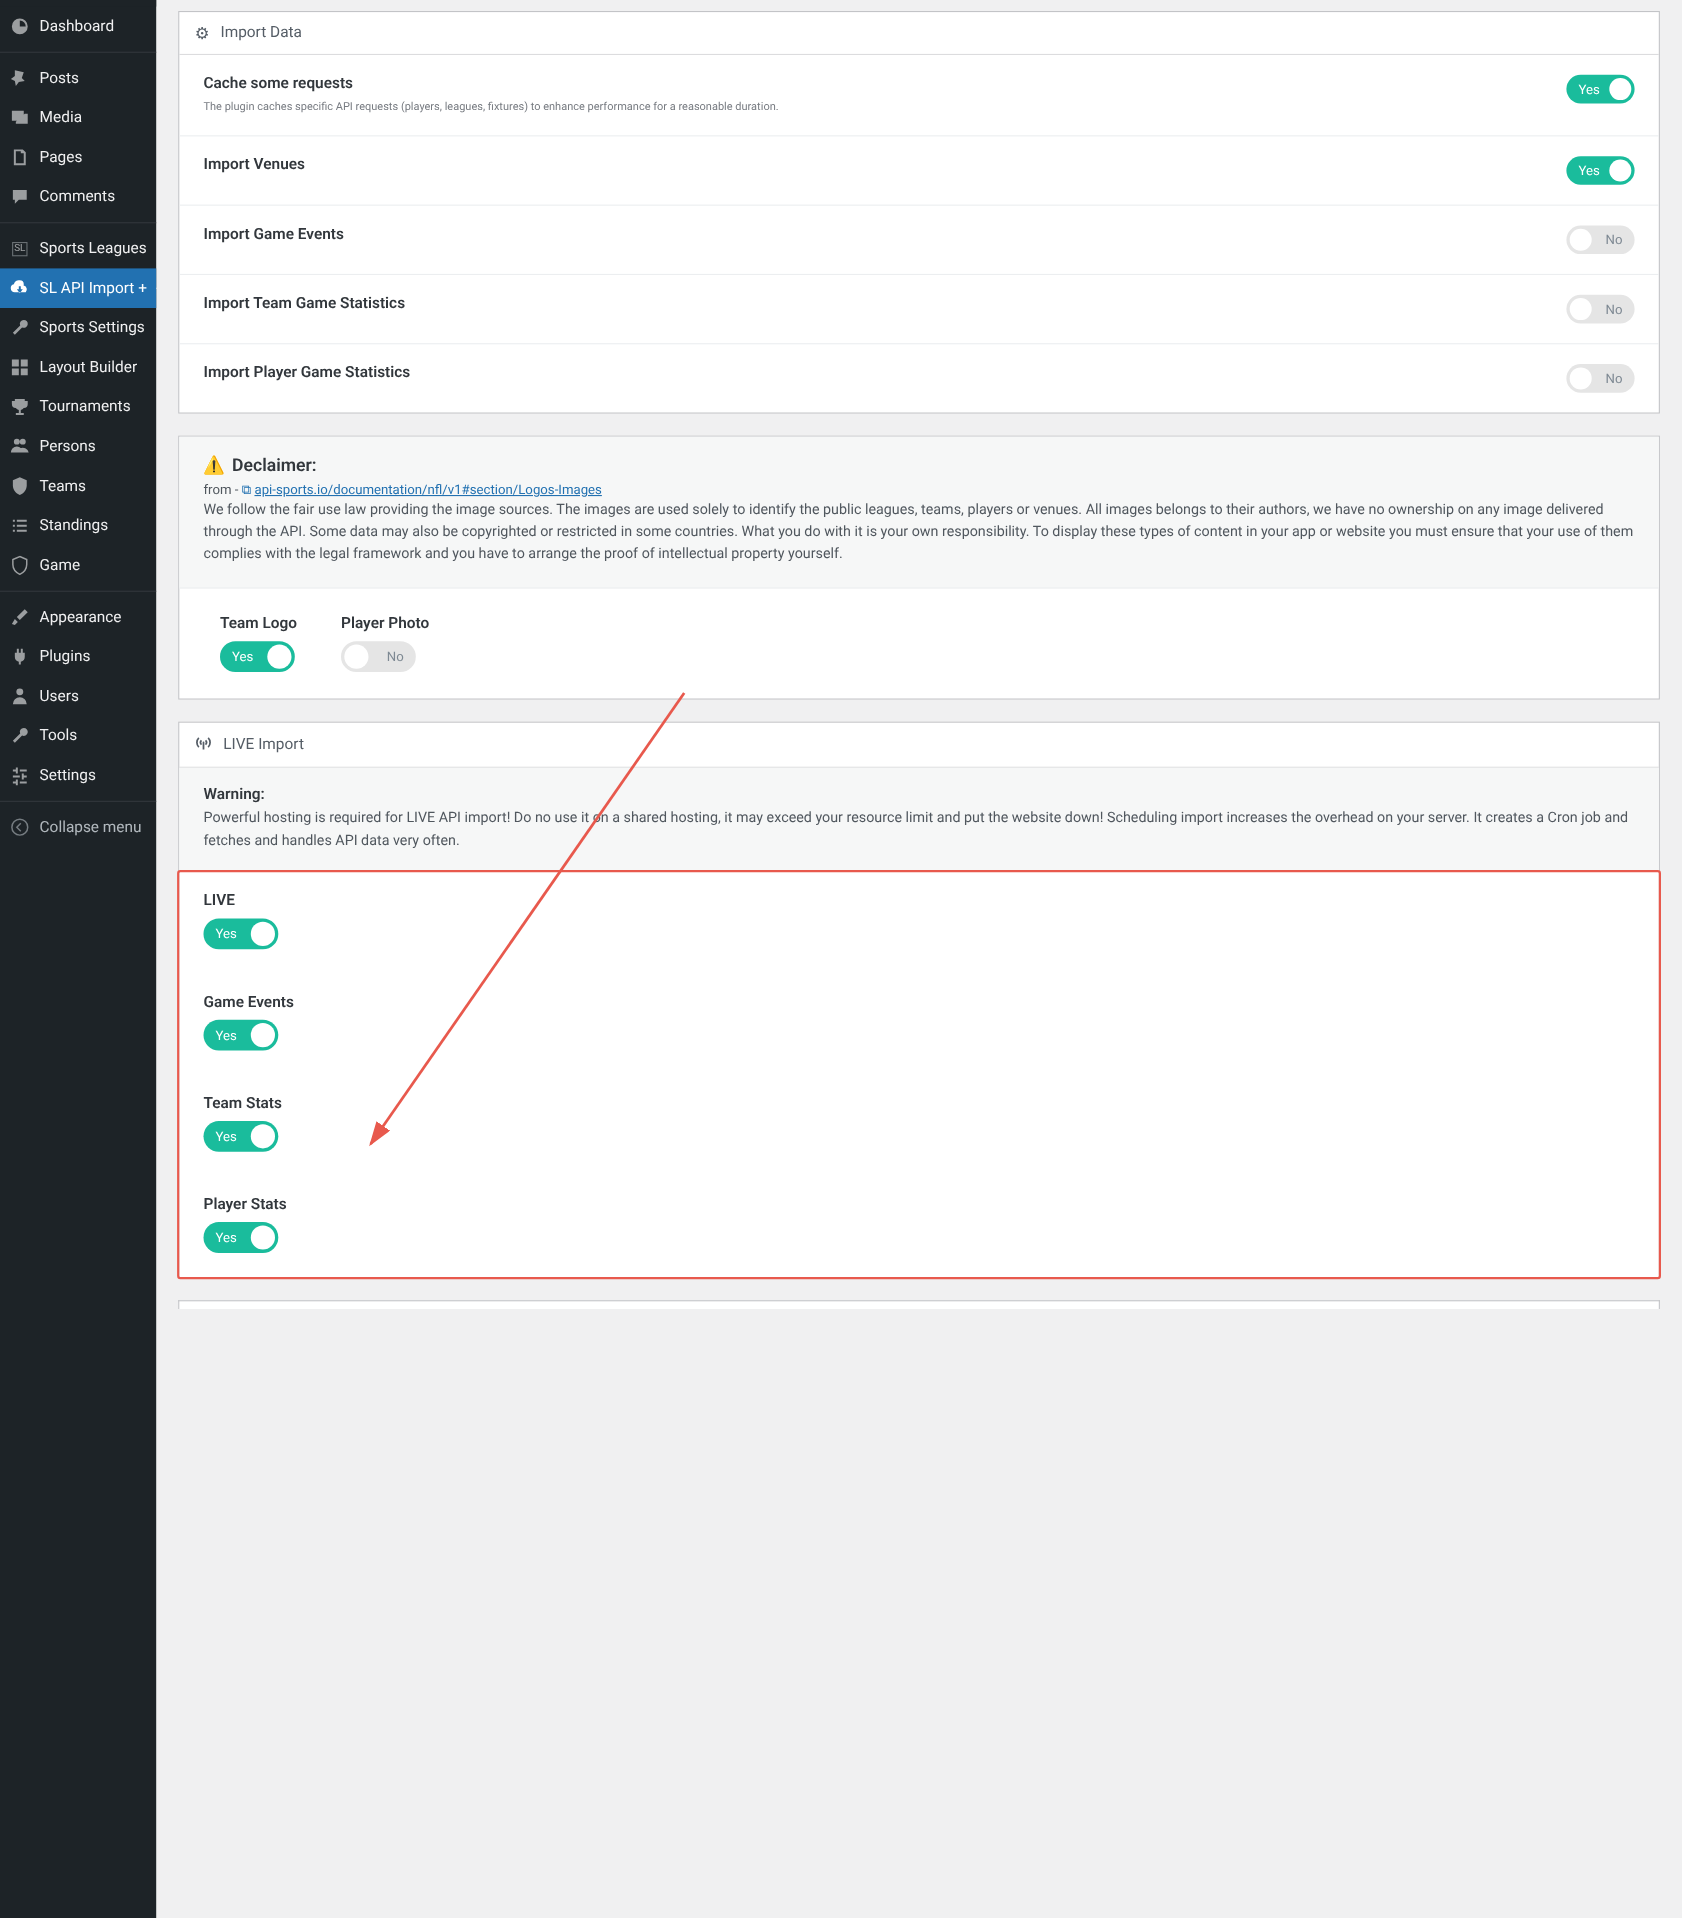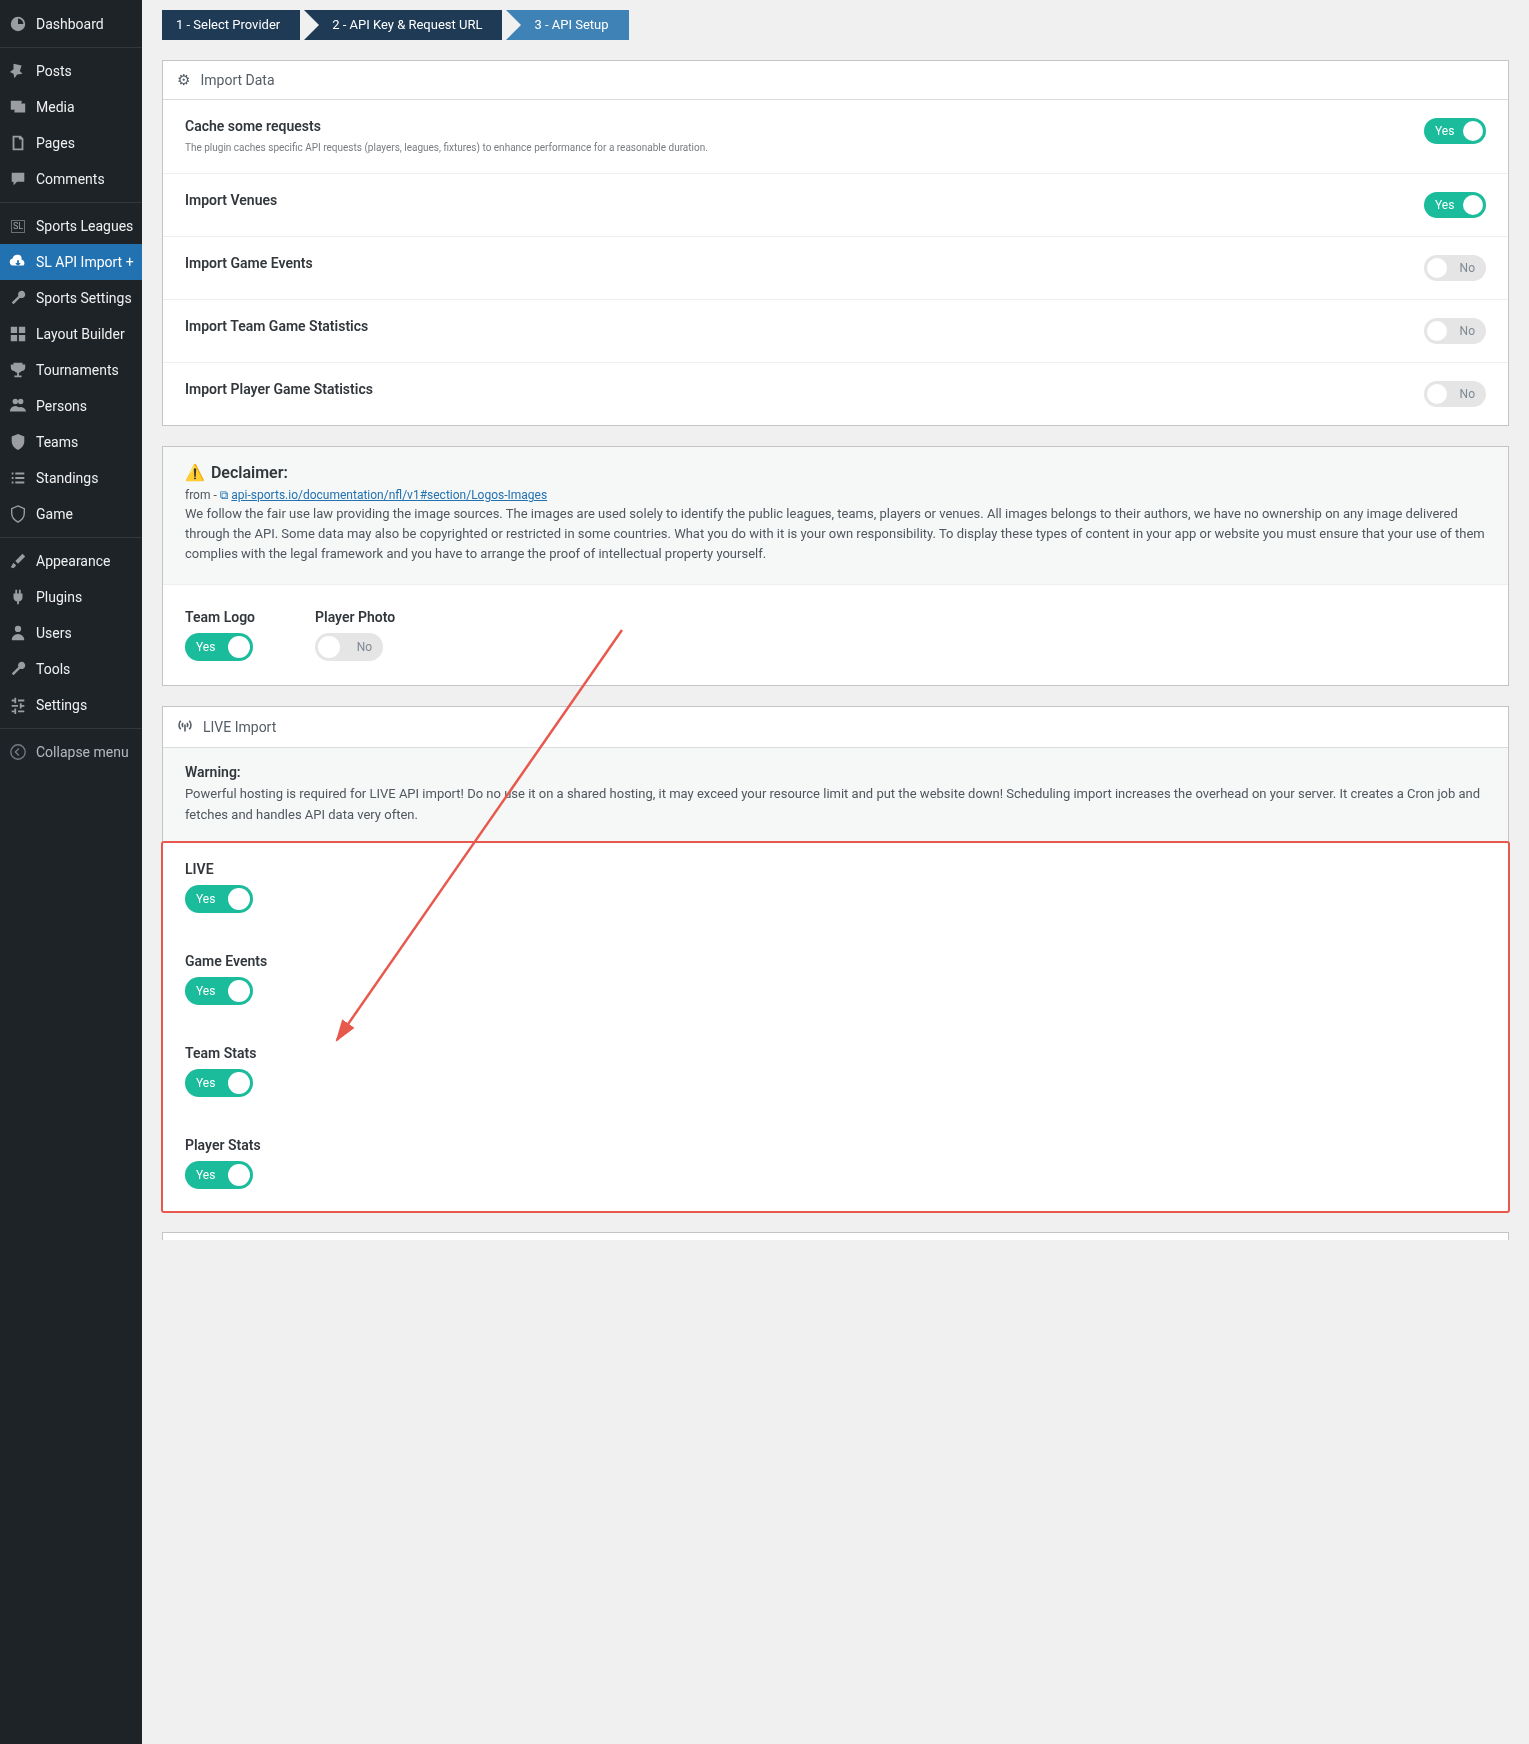--- a/index.html
+++ b/index.html
@@ -38,21 +38,21 @@
 .toggle::after { content: ""; position: absolute; width: 20px; height: 20px; border-radius: 50%; background: #fff; top: 3px; }
 .toggle.on::after { right: 3px; }
 .toggle.off::after { left: 3px; }
 .toggle.small { width: 68px; height: 28px; border-radius: 14px; }
 .toggle.small::after { width: 22px; height: 22px; top: 3px; }
 .disclaimer-box { background: #f6f7f7; padding: 16px 22px 20px; border-bottom: 1px solid #eceef0; }
 .disclaimer-title { font-weight: 600; font-size: 16px; color: #32373c; margin-bottom: 6px; display: flex; align-items: center; gap: 6px; }
 .disclaimer-from { color: #50575e; font-size: 12px; margin-bottom: 2px; }
 .disclaimer-link { color: #2271b1; text-decoration: underline; }
 .disclaimer-text { color: #50575e; font-size: 13px; line-height: 1.55; }
-.media-toggles { display: flex; gap: 60px; padding: 24px 22px; }
+.media-toggles { display: flex; gap: 40px; padding: 24px 22px; margin-left: 15px; }
 .mt-item .mt-label { font-weight: 600; font-size: 14px; color: #32373c; margin-bottom: 8px; }
 .warning-box { background: #f6f7f7; padding: 16px 22px; }
 .live-toggles-wrap { border: 2px solid #e8594d; border-radius: 3px; margin: 0 -2px -2px -2px; }
 .live-toggles { display: flex; gap: 40px; padding: 18px 22px 22px; flex-direction: column; }
 .arrow-annotation { position: absolute; pointer-events: none; }
 .sl-box { border: 1px solid rgba(240,246,252,0.6); font-size: 9px; padding: 0 1px; line-height: 11px; }
 svg.wicon { width: 18px; height: 18px; fill: currentColor; }
 </style>
 </head>
 <body>
@@ -220,25 +220,20 @@
             <circle cx="10" cy="10" r="8" fill="none" stroke="currentColor" stroke-width="1.5"></circle>
             <path d="M11 6l-4 4 4 4" fill="none" stroke="currentColor" stroke-width="1.5"></path>
           </svg>
         </span>
       <span>Collapse menu</span>
     </div>
   </div>
 
   <div class="main" style="position:relative">
 
-    <div class="steps">
-      <div class="step"><span>1 - Select Provider</span></div>
-      <div class="step"><span>2 - API Key &amp; Request URL</span></div>
-      <div class="step active"><span>3 - API Setup</span></div>
-    </div>
 
     <div class="panel">
       <div class="panel-header">
         <span class="hicon">⚙</span>
         <span>Import Data</span>
       </div>
       <div class="panel-body">
         <div class="setting-row">
           <div class="setting-left">
             <div class="setting-title">Cache some requests</div>

